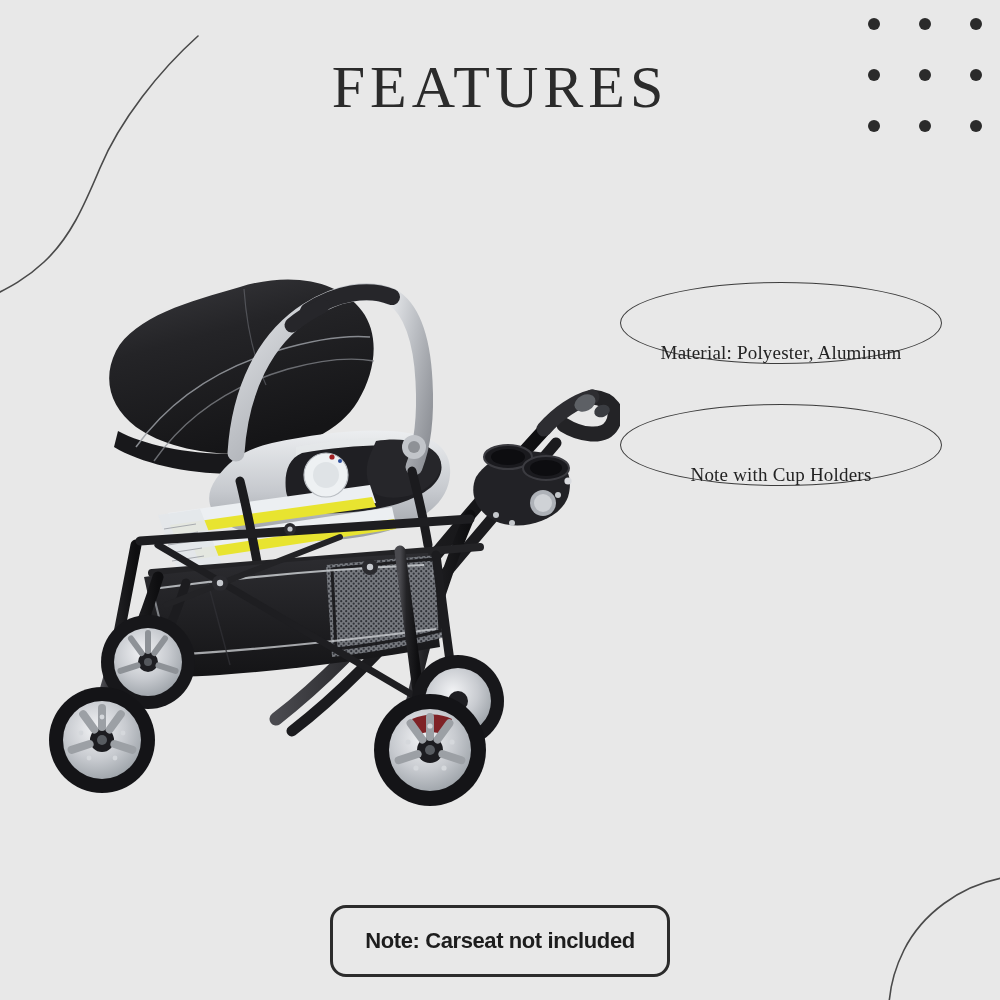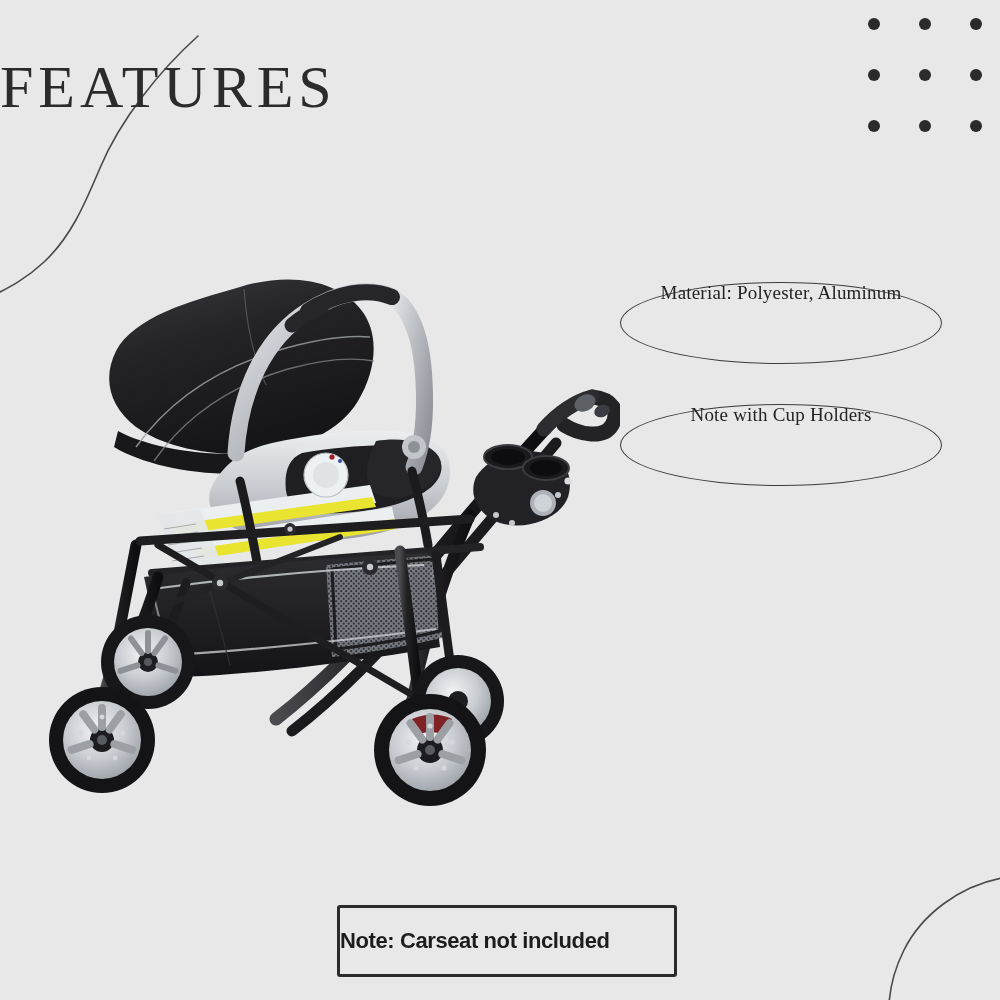--- a/index.html
+++ b/index.html
@@ -27,21 +27,21 @@
     grid-template-columns:repeat(3, 12px);
     grid-template-rows:repeat(3, 12px);
     gap:39px;
   }
   .dot { width:12px; height:12px; border-radius:50%; background:#2b2b2b; }
 
   
   #page-title {
     position:absolute;
     top:57px; left:0; right:0;
-    text-align:left;
+    text-align:center;
     font-family:"Liberation Serif", serif;
     font-size:60px;
     font-weight:400;
     letter-spacing:5px;
     color:#2b2b2b;
     line-height:1;
   }
 
   
   #product-figure {
@@ -55,47 +55,47 @@
   #feature-list {
     position:absolute;
     left:620px; top:282px;
     width:330px;
   }
   .feature-pill {
     position:relative;
     width:322px; height:82px;
     margin-bottom:40px;
     display:flex;
-    align-items:flex-start;
+    align-items:flex-end;
     justify-content:center;
   }
   .feature-pill .pill-outline {
     position:absolute; inset:0;
     border:1.4px solid #3c3c3c;
     border-radius:50% / 50%;
   }
   .feature-pill .pill-label {
     position:relative;
     font-family:"Liberation Serif", serif;
     font-size:19px;
     color:#232323;
     letter-spacing:0.2px;
     white-space:nowrap;
   }
 
   
   #note-box {
     position:absolute;
-    left:337px; top:905px;
+    left:330px; top:905px;
     width:340px; height:72px;
     border:3px solid #2b2b2b;
-    border-radius:3px;
+    border-radius:16px;
     display:flex;
     align-items:center;
-    justify-content:flex-start;
+    justify-content:center;
   }
   #note-label {
     font-family:"Liberation Sans", sans-serif;
     font-size:22px;
     font-weight:bold;
     letter-spacing:-0.4px;
     color:#1d1d1d;
     white-space:nowrap;
   }
 </style>

